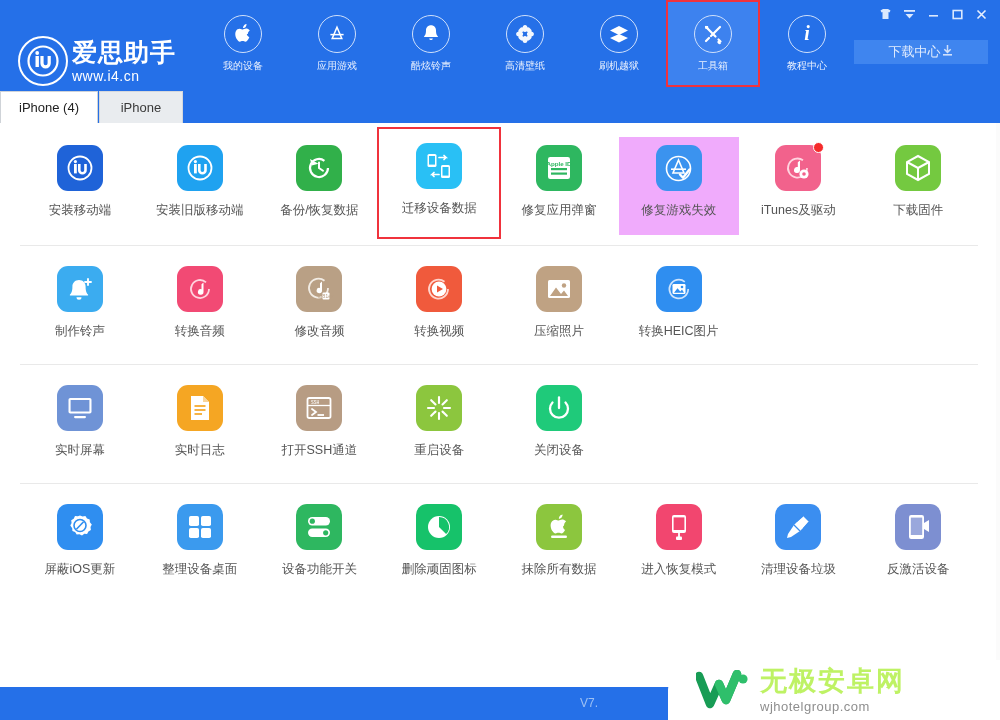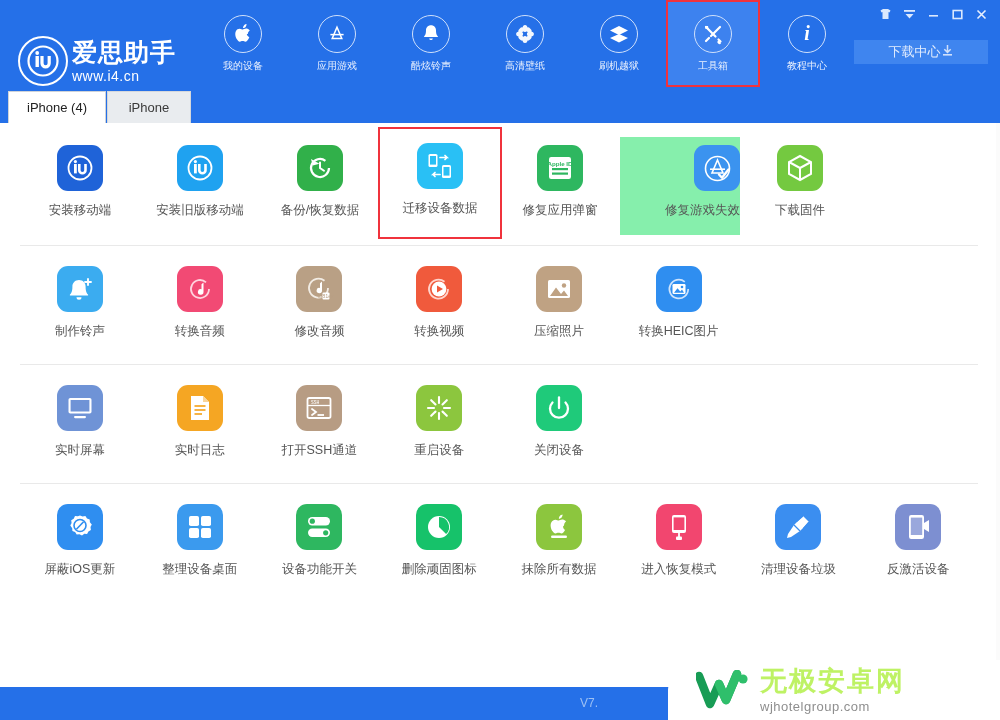--- a/index.html
+++ b/index.html
@@ -78,21 +78,21 @@
     width: 134px; height: 24px;
     background: #3f85ef;
     display: flex; align-items: center; justify-content: center;
     color: #e3edfd; font-size: 13px; cursor: pointer;
   }
 
   
   .tabstrip {
     height: 36px; background: #2570e8;
     display: flex; align-items: flex-end;
-    padding-left: 8px; flex: 0 0 auto;
+    flex: 0 0 auto;
   }
   .tab {
     height: 32px; min-width: 84px; padding: 0 18px;
     display: flex; align-items: center; justify-content: center;
     font-size: 13px; color: #3a3a3a; cursor: pointer;
     background: #e9ecef; border: 1px solid #d5d8dc; border-bottom: none;
     margin-right: 1px;
   }
   .tab.active {
     background: #ffffff; color: #222; border-color: #cfd3d8;
@@ -115,21 +115,21 @@
     width: 958px;
   }
   .row.last { border-bottom: none; }
   .cell {
     width: 120px; height: 98px;
     display: flex; flex-direction: column;
     align-items: center; justify-content: flex-start;
     cursor: pointer; padding-top: 8px;
     position: relative;
   }
-  .cell.hover { background: #86efac; align-items: flex-end; }
+  .cell.hover { background: #f0abfc; }
   .cell.selected { outline: 2px solid #f0323c; outline-offset: 0px;
                    height: 108px; padding-top: 14px; margin-top: -8px; }
   .tileico {
     width: 46px; height: 46px; border-radius: 11px;
     display: flex; align-items: center; justify-content: center;
     margin-bottom: 11px; position: relative;
     color: #ffffff;
   }
   .tilelabel { font-size: 12.5px; color: #555; white-space: nowrap; }
   .badge-dot {
@@ -415,20 +415,32 @@
             <svg width="31" height="31" viewBox="0 0 31 31">
               <circle cx="15.5" cy="15.5" r="12" fill="none" stroke="#fff" stroke-width="1.6"></circle>
               <path d="M15.5 7 L21 20 H10 Z" fill="none" stroke="#fff" stroke-width="1.6"></path>
               <line x1="8" y1="16.2" x2="23" y2="16.2" stroke="#fff" stroke-width="1.6"></line>
               <path d="M17 21.5 L20 24.8 L26.5 16.5" stroke="#fff" stroke-width="2.4" fill="none" stroke-linecap="round" stroke-linejoin="round"></path>
             </svg>
           </div>
           <div class="tilelabel">修复游戏失效</div>
         </div>
 
+        <div class="cell">
+          <div class="tileico" style="background:#f2628c">
+            <div class="badge-dot"></div>
+            <svg width="30" height="30" viewBox="0 0 30 30">
+              <path d="M24 15 a9.5 9.5 0 1 1 -4 -7.7" fill="none" stroke="#ffd5e0" stroke-width="1.8"></path>
+              <path d="M17 7.5 V17 a3 3 0 1 1 -2.2 -2.9 V9.3 Z" fill="#fff"></path>
+              <circle cx="21" cy="21" r="4.6" fill="#fff"></circle>
+              <circle cx="21" cy="21" r="1.8" fill="#f2628c"></circle>
+            </svg>
+          </div>
+          <div class="tilelabel">iTunes及驱动</div>
+        </div>
 
         <div class="cell">
           <div class="tileico" style="background:#74c940">
             <svg width="28" height="30" viewBox="0 0 28 30">
               <path d="M14 3 L25 9 V21 L14 27 L3 21 V9 Z" fill="none" stroke="#fff" stroke-width="2"></path>
               <path d="M3 9 L14 15 L25 9 M14 15 V27" stroke="#fff" stroke-width="2" fill="none"></path>
             </svg>
           </div>
           <div class="tilelabel">下载固件</div>
         </div>

